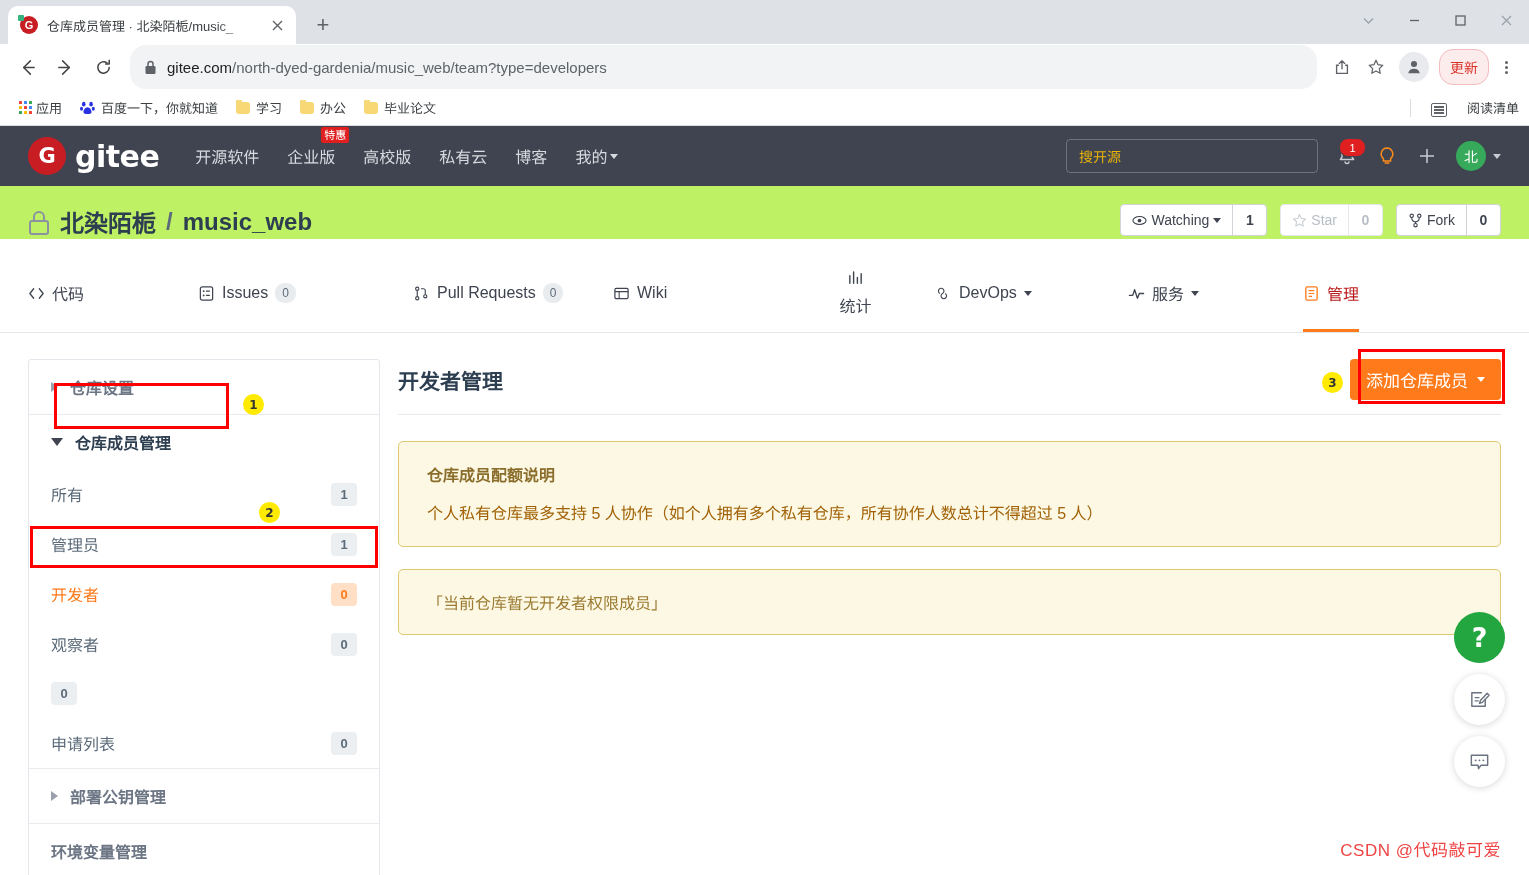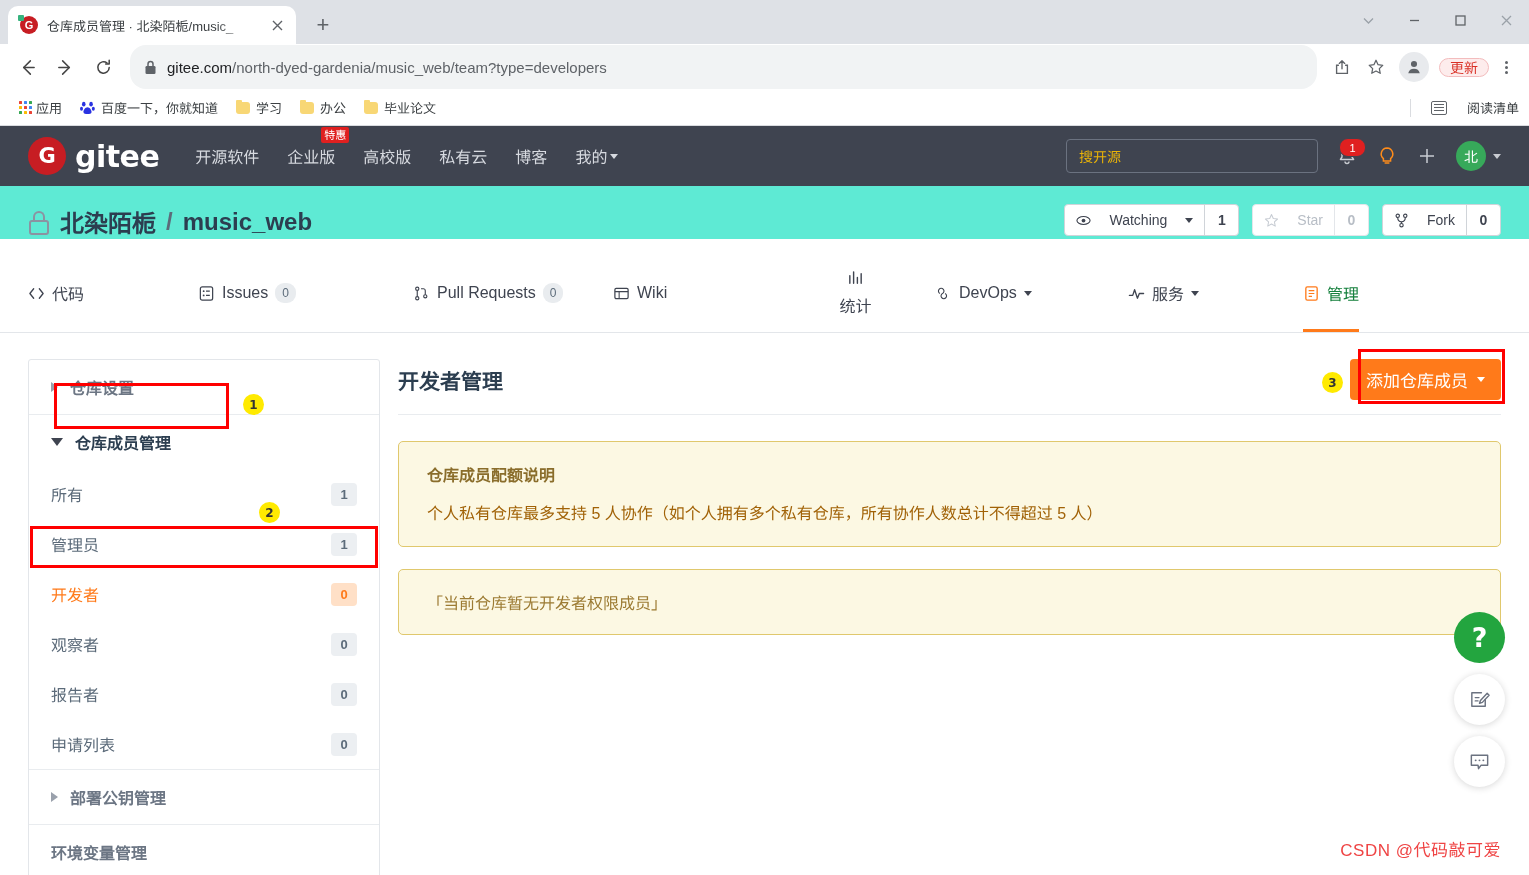--- a/index.html
+++ b/index.html
@@ -55,41 +55,41 @@
     display: flex; align-items: center; padding: 0 14px; gap: 10px;
     margin: 0 6px; min-width: 0;
   }
   .omnibox-url { font-size: 15px; color: #202124; white-space: nowrap; overflow: hidden; }
   .omnibox-url .dim { color: #5f6368; }
   .tb-icon { width: 30px; height: 30px; display: flex; align-items: center; justify-content: center;
              color: #5f6368; flex: 0 0 30px; }
   .avatar-btn { width: 30px; height: 30px; border-radius: 50%; background: #e8eaed;
                 display: flex; align-items: center; justify-content: center; margin: 0 4px; }
   .update-pill {
-    height: 19px; border: 1px solid #f3bcbd; background: #fdecec; border-radius: 14px;
+    height: 36px; border: 1px solid #f3bcbd; background: #fdecec; border-radius: 14px;
     display: flex; align-items: center; padding: 0 10px; color: #d93025;
     font-size: 14px; margin-left: 2px;
   }
   .menu-dots { width: 26px; height: 30px; display:flex; flex-direction:column; align-items:center;
                justify-content:center; gap:2px; }
   .menu-dots i { width:3px; height:3px; background:#5f6368; border-radius:50%; display:block; }
 
   .bookmarks-bar {
     height: 36px; background: #fff; display: flex; align-items: center;
     padding: 0 12px; gap: 4px; border-bottom: 1px solid #dadce0; position: relative;
   }
   .bm { display: flex; align-items: center; gap: 6px; padding: 4px 7px;
         font-size: 13px; color: #3c4043; border-radius: 4px; white-space: nowrap; }
   .apps-grid { display: grid; grid-template-columns: repeat(3, 3px); gap: 2px; width: 11px; }
   .apps-grid i { width: 3px; height: 3px; display: block; border-radius: 0.5px; }
   .folder-ico { width: 14px; height: 12px; background: #f8d775; border-radius: 1px 3px 3px 3px;
                 position: relative; flex: 0 0 14px; }
   .folder-ico::before { content:""; position:absolute; top:-2px; left:0; width:6px; height:3px;
                         background:#f8d775; border-radius: 1px 1px 0 0; }
-  .reading-list { position: absolute; right: 10px; display: flex; align-items: center; gap: 20px; }
+  .reading-list { position: absolute; right: 10px; display: flex; align-items: flex-end; gap: 20px; }
   .rl-divider { width:1px; height:18px; background:#dadce0; }
   .rl-icon { width:16px; height:14px; border: 1.6px solid #5f6368; border-radius:2px;
              display:flex; flex-direction:column; justify-content:center; gap:1.5px; padding:0 2px; }
   .rl-icon i { height:1.4px; background:#5f6368; display:block; }
 
   
   .gitee-header {
     height: 60px; background: #3f4450; display: flex; align-items: center;
     padding: 0 28px; gap: 0;
   }
@@ -124,51 +124,51 @@
     background: #e02020; color: #fff; border-radius: 9px; font-size: 11px;
     display: flex; align-items: center; justify-content: center; padding: 0 4px;
     border: 1.5px solid #3f4450; box-sizing: content-box;
   }
   .user-avatar {
     width: 30px; height: 30px; border-radius: 50%; background: #37a95a;
     color: #fff; font-size: 14px; display: flex; align-items: center; justify-content: center;
   }
 
   
-  .repo-header { background: #5eead4; padding: 18px 28px 0; display: flex; align-items: flex-start; }
+  .repo-header { background: #bef264; padding: 18px 28px 0; display: flex; align-items: flex-start; }
   .repo-title { display: flex; align-items: center; gap: 10px; font-size: 24px; }
   .lock-ico { width: 22px; height: 26px; position: relative; flex: 0 0 22px; }
   .lock-ico .body { position: absolute; bottom: 0; left: 1px; width: 20px; height: 15px;
                     border: 2px solid #8b93a1; border-radius: 3px; }
   .lock-ico .shackle { position: absolute; top: 2px; left: 5px; width: 12px; height: 11px;
                        border: 2px solid #8b93a1; border-bottom: none; border-radius: 7px 7px 0 0; }
   .repo-owner { color: #2c3e50; font-weight: bold; }
   .repo-sep { color: #5c6b7a; font-weight: 600; }
   .repo-name { color: #2c3e50; font-weight: bold; }
   .repo-actions { margin-left: auto; display: flex; gap: 13px; }
   .btn-group { display: flex; height: 32px; border: 1px solid #d0d4d9; border-radius: 4px;
                overflow: hidden; background: #fff; }
-  .btn-group .part { display: flex; align-items: center; gap: 18px; padding: 0 11px;
+  .btn-group .part { display: flex; align-items: center; gap: 4px; padding: 0 11px;
                      font-size: 14px; color: #3f4450; }
   .btn-group .count { border-left: 1px solid #d0d4d9; font-weight: bold;
                       justify-content: center; min-width: 34px; }
   .btn-group.disabled .part { color: #b8bec6; }
   .btn-group.disabled .count { color: #b8bec6; border-left-color: #e3e6ea; }
   .btn-group.disabled { border-color: #e3e6ea; }
 
   .repo-tabs {
     display: flex; padding: 0 28px; border-bottom: 1px solid #e3e6ea;
     margin-top: 16px; background: #fff;
   }
   .rtab {
     padding: 14px 0 12px; margin-right: 0; font-size: 16px; color: #3f4450;
     display: flex; align-items: center; gap: 7px; border-bottom: 3px solid transparent;
     white-space: nowrap;
   }
-  .rtab.active { color: #15803d; border-bottom-color: #ff7a1a; }
+  .rtab.active { color: #b91c1c; border-bottom-color: #ff7a1a; }
   .rtab-badge {
     background: #e9ecef; color: #5c6b7a; border-radius: 9px; font-size: 12px;
     padding: 1px 7px; line-height: 1.5;
   }
 
   
   .page-body { display: flex; padding: 26px 28px 0; gap: 18px; background: #fff; }
   .sidebar { width: 352px; flex: 0 0 352px; border: 1px solid #e3e6ea; border-radius: 3px;
              background: #fff; position: relative; }
   .side-section { border-bottom: 1px solid #e9ecef; }
@@ -568,21 +568,20 @@
         </div>
         <div class="side-item active">
           <span class="label">开发者</span>
           <span class="side-badge">0</span>
         </div>
         <div class="side-item">
           <span class="label">观察者</span>
           <span class="side-badge">0</span>
         </div>
         <div class="side-item">
-          <span class="label">报告者</span>
           <span class="side-badge">0</span>
         </div>
         <div class="side-item">
           <span class="label">申请列表</span>
           <span class="side-badge">0</span>
         </div>
       </div>
 
       <div class="side-section">
         <div class="side-head">

